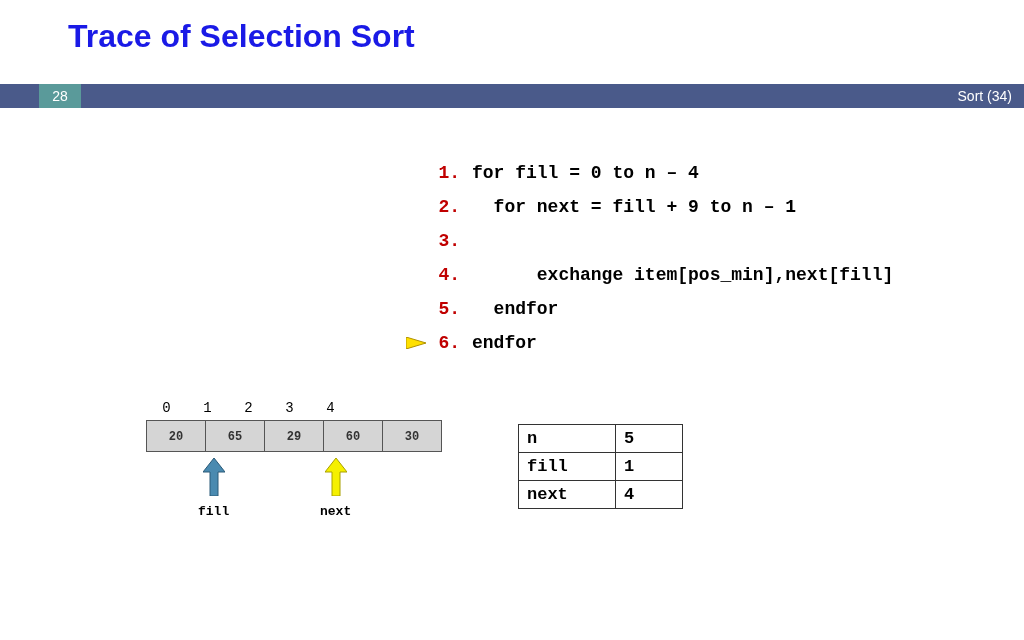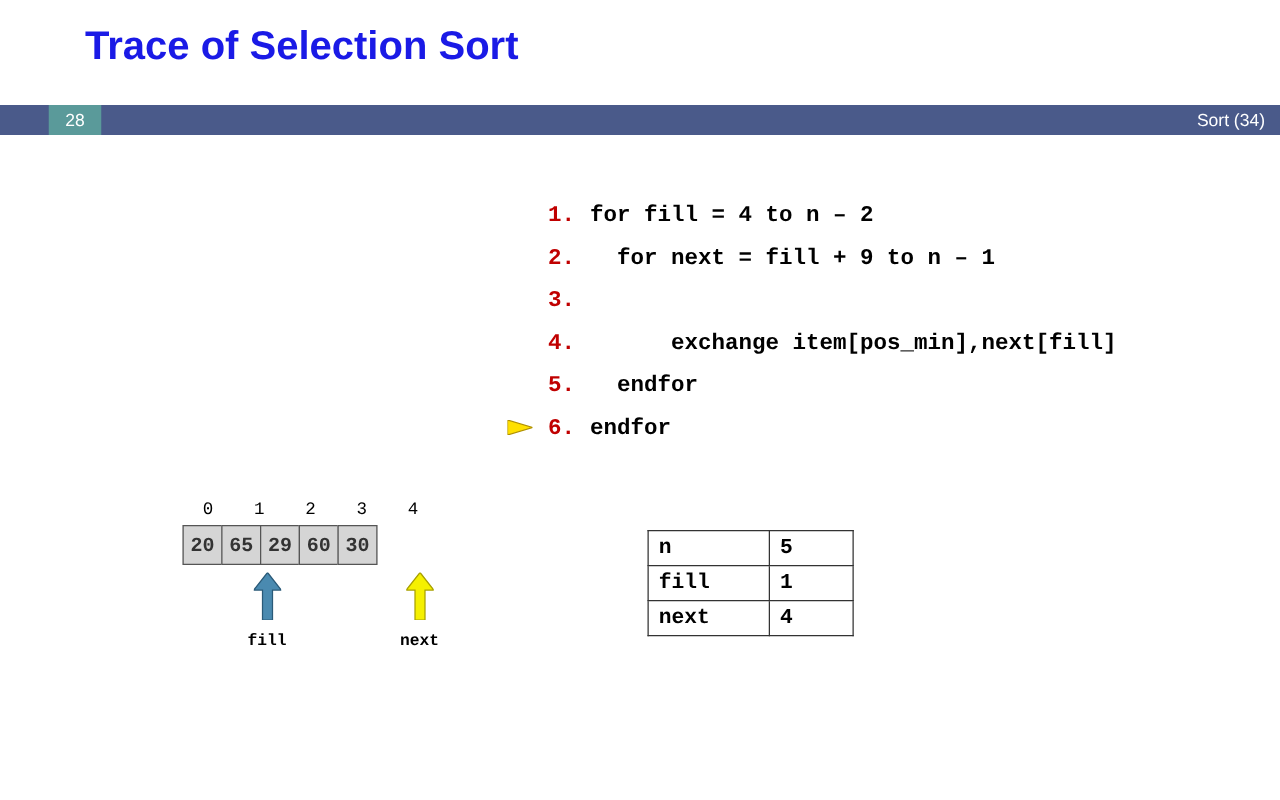--- a/index.html
+++ b/index.html
@@ -84,26 +84,26 @@
   .marker svg { display: block; }
 
   
   .array-box {
     position: absolute;
     top: 420px;
     left: 146px;
     display: flex;
   }
   .cell {
-    width: 32px;
+    width: 60px;
     height: 32px;
     border: 1px solid #555;
     background: #d5d5d5;
     font-family: "Courier New", monospace;
-    font-size: 16px;
+    font-size: 12px;
     font-weight: bold;
     text-align: center;
     line-height: 32px;
     color: #333;
     box-sizing: border-box;
     margin-left: -1px;
   }
   .cell:first-child { margin-left: 0; }
   .indices {
     position: absolute;
@@ -161,21 +161,21 @@
 <div class="title">Trace of Selection Sort</div>
 
 <div class="bar"></div>
 <div class="bar-left">28</div>
 <div class="bar-right">Sort (34)</div>
 
 <div class="code-block">
   <div class="code-row">
     <span class="marker-col"></span>
     <span class="line-num">1.</span>
-    <span class="code-text">for fill = 4 to n – 2</span>
+    <span class="code-text">for fill = 0 to n – 4</span>
   </div>
   <div class="code-row">
     <span class="marker-col"></span>
     <span class="line-num">2.</span>
     <span class="code-text">  for next = fill + 9 to n – 1</span>
   </div>
   <div class="code-row">
     <span class="marker-col"></span>
     <span class="line-num">3.</span>
   </div>

